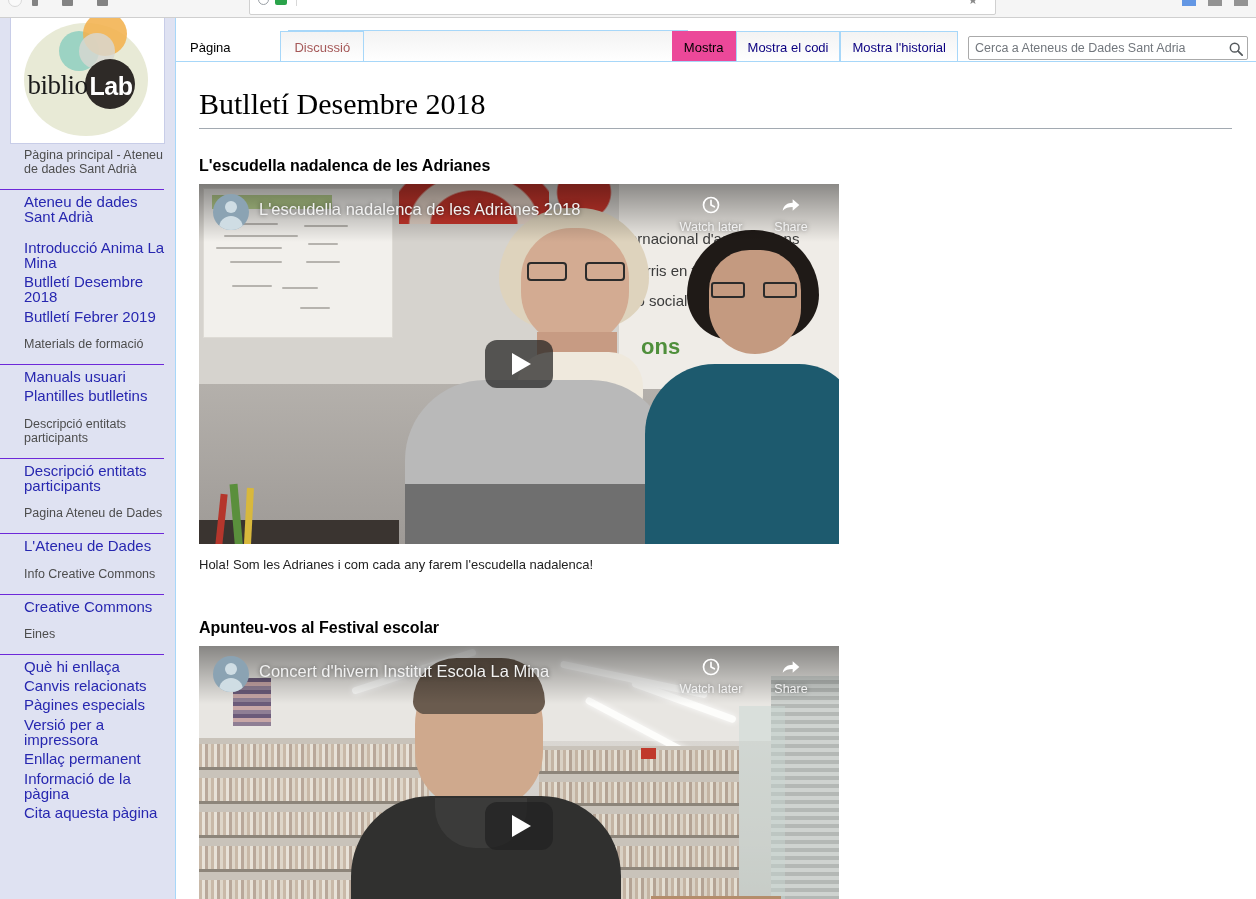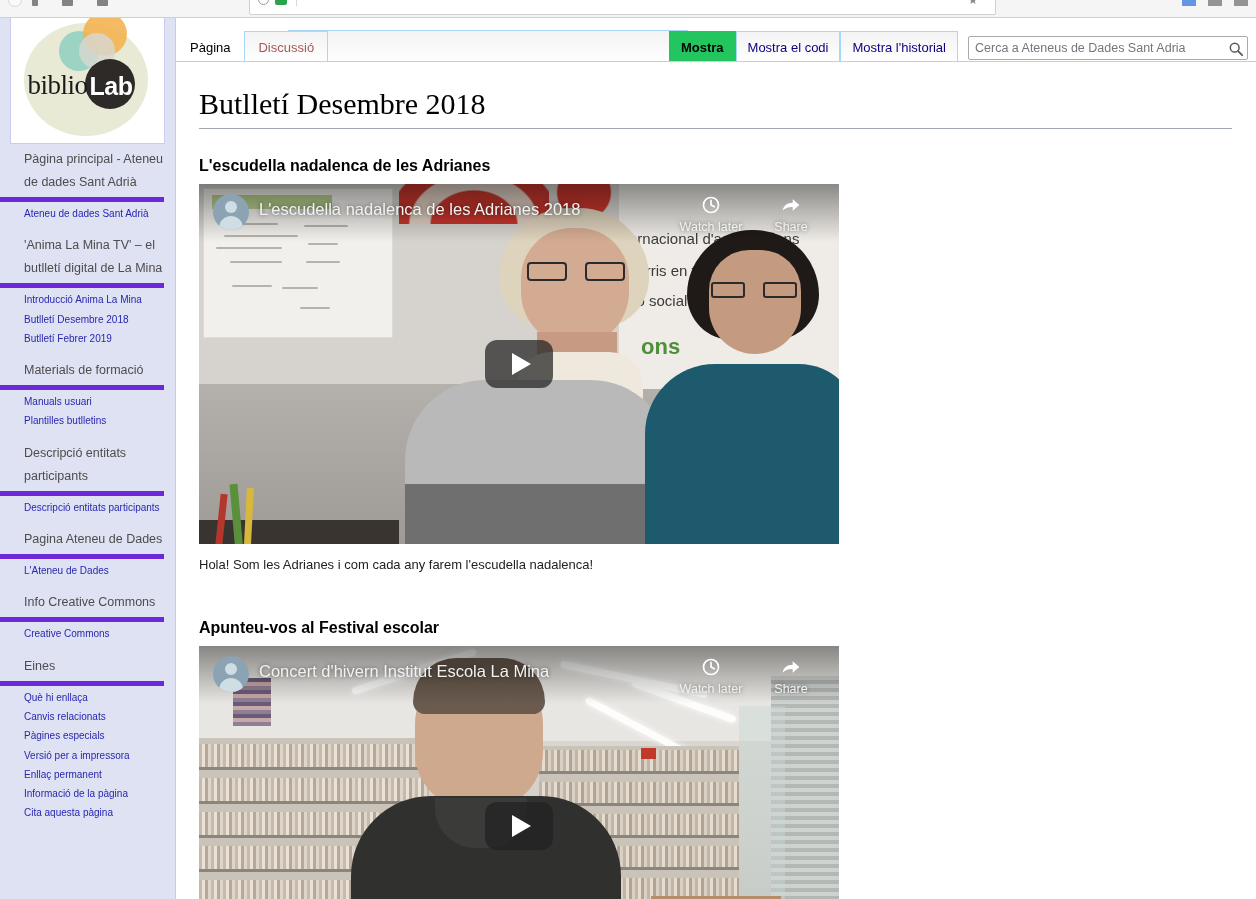--- a/index.html
+++ b/index.html
@@ -87,36 +87,36 @@
   }
   #logo-lab {
     position: absolute; left: 73px; top: 51px;
     font-family: "Liberation Sans", sans-serif; font-weight: bold; font-size: 25px; color: #ffffff;
     letter-spacing: -0.5px;
   }
 
   #nav { position: absolute; left: 0; top: 130px; width: 176px; }
   .nav-portal { margin-bottom: 11px; }
   .portal-heading {
-    color: #4d4d4d; font-size: 12.5px; padding: 0 0 3px 24px;
-    margin: 0 12px 2px 0; border-bottom: 5px solid #6d28d9; line-height: 23px;
+    color: #4d4d4d; font-size: 12.5px; padding: 0 0 13px 24px;
+    margin: 0 12px 2px 0; border-bottom: 1px solid #6d28d9; line-height: 14px;
   }
   .portal-list { list-style: none; margin: 0; padding: 0; }
   .portal-list li { padding: 0; margin: 0; }
   .portal-list a {
-    display: block; color: #2727b0; font-size: 10px; line-height: 15.3px;
+    display: block; color: #2727b0; font-size: 15px; line-height: 15.3px;
     padding: 2px 10px 2px 24px; text-decoration: none;
   }
 
   
   #tabbar {
     position: absolute; left: 176px; top: 0; width: 1080px; height: 48px;
     background: #ffffff;
   }
-  #tab-left { position: absolute; left: 0; top: 12px; display: flex; align-items: flex-end; height: 32px; }
+  #tab-left { position: absolute; left: 0; top: 12px; display: flex; align-items: flex-end; height: 32px; gap: 36px; }
   .ns-tab {
     height: 31px; line-height: 31px; padding: 0 13px; font-size: 13px;
     border: 1px solid #a7d7f9; border-bottom: none;
     background: linear-gradient(to bottom,#f3f3f3,#ffffff);
     color: #0b0080; text-decoration: none; white-space: nowrap;
   }
   .ns-tab.selected {
     background: #ffffff; color: #000000; border-color: transparent;
   }
   .ns-tab.redlink { color: #a55858; }
@@ -129,21 +129,21 @@
     border: 1px solid #a7d7f9; border-bottom: none;
   }
 
   #tab-right { position: absolute; right: 8px; top: 12px; display: flex; align-items: flex-end; height: 32px; }
   .view-tab {
     height: 31px; line-height: 31px; padding: 0 11px; font-size: 13px;
     border: 1px solid #a7d7f9; border-bottom: none;
     background: linear-gradient(to bottom,#f3f3f3,#ffffff);
     color: #0b0080; text-decoration: none; white-space: nowrap;
   }
-  .view-tab.selected { background: #22c55e; color: #000000; border-color: transparent; font-weight: bold; }
+  .view-tab.selected { background: #ec4899; color: #000000; border-color: transparent; font-weight: normal; }
   #search-wrap { position: relative; margin-left: 10px; margin-bottom: 2px; border-radius: 8px; }
   #search-input {
     width: 280px; height: 24px; padding: 2px 24px 2px 6px;
     border: 1px solid #aaaaaa; border-radius: 2px;
     font-family: "Liberation Sans", sans-serif; font-size: 12.5px; color: #333;
     background: #ffffff;
   }
   #search-input::placeholder { color: #72777d; }
   #search-icon-btn {
     position: absolute; right: 3px; top: 3px; width: 19px; height: 19px;
@@ -299,21 +299,20 @@
       <div class="nav-portal">
         <div class="portal-heading">Pàgina principal - Ateneu de dades Sant Adrià</div>
         <ul class="portal-list">
           <li>
               <a href="#">Ateneu de dades Sant Adrià</a>
             </li>
         </ul>
       </div>
 
       <div class="nav-portal">
-        <div class="portal-heading">'Anima La Mina TV' – el butlletí digital de La Mina</div>
         <ul class="portal-list">
           <li>
               <a href="#">Introducció Anima La Mina</a>
             </li>
           <li>
               <a href="#">Butlletí Desembre 2018</a>
             </li>
           <li>
               <a href="#">Butlletí Febrer 2019</a>
             </li>

